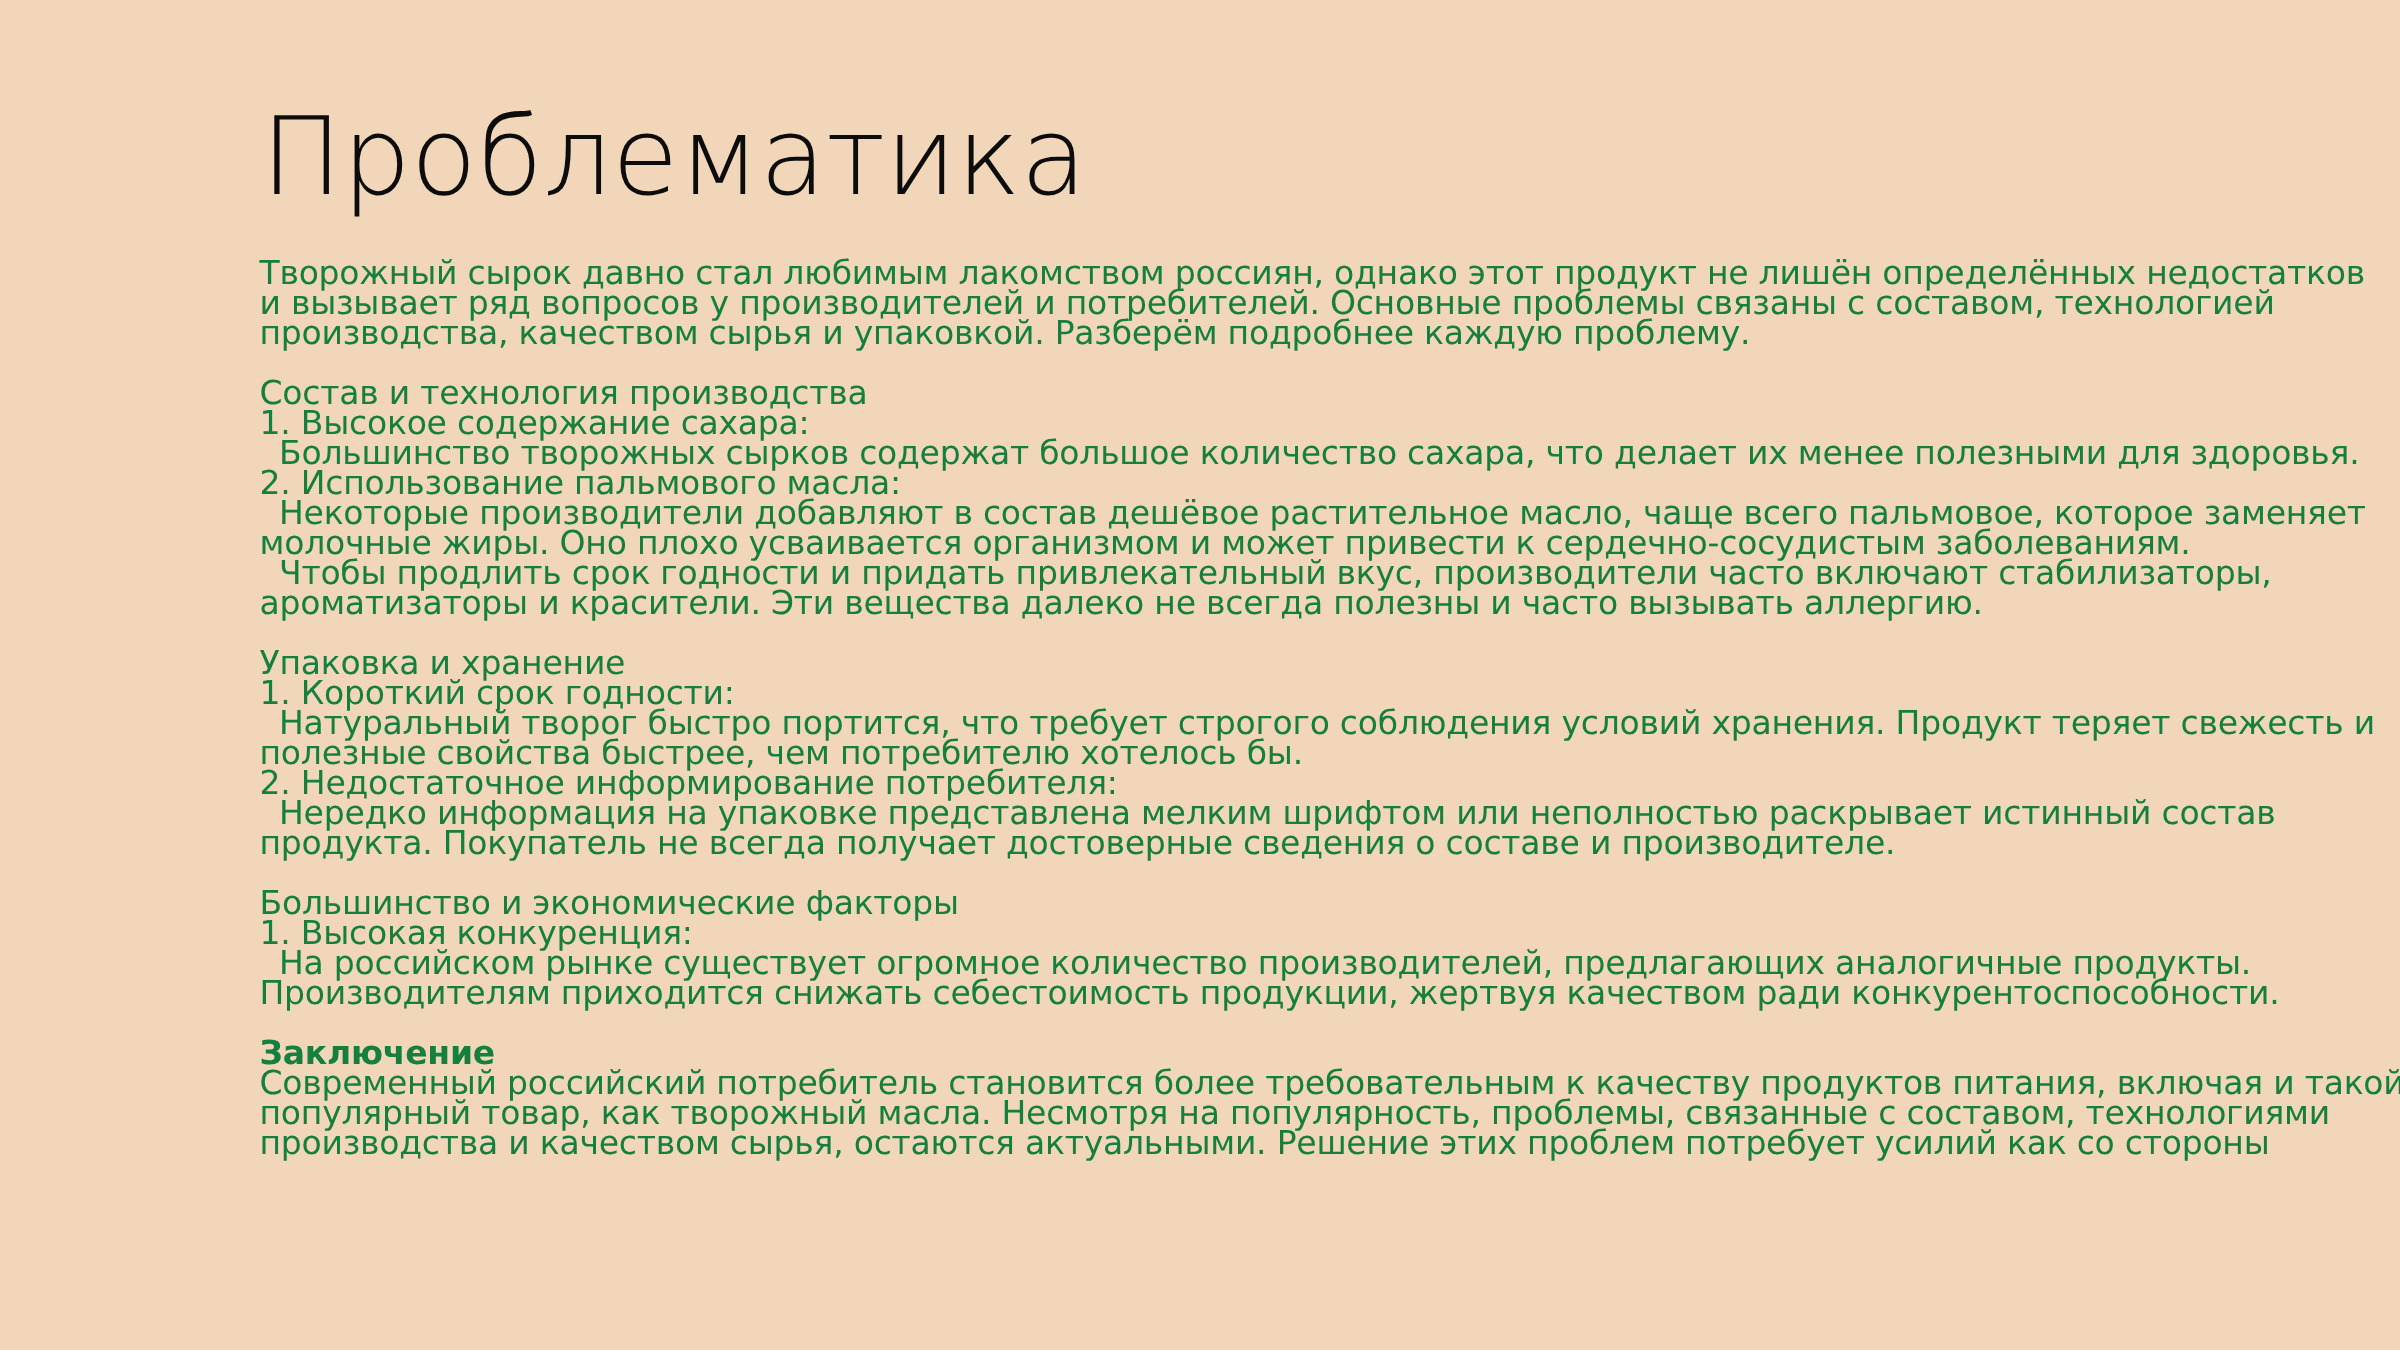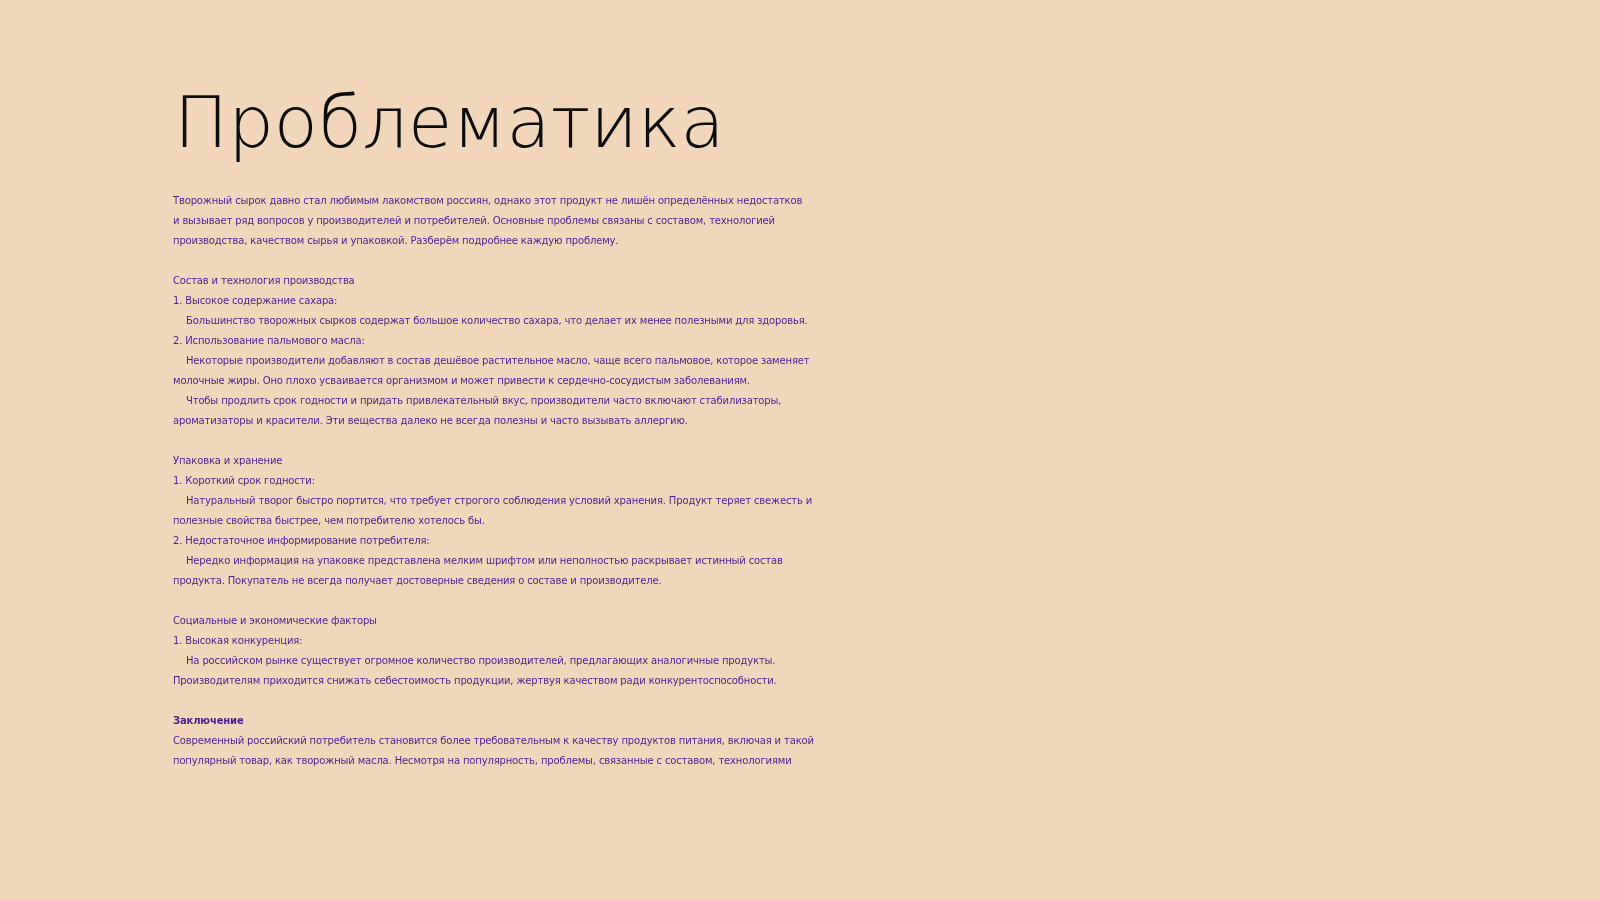--- a/index.html
+++ b/index.html
@@ -11,44 +11,44 @@
       height: 900px;
       background: #f2d6ba;
       overflow: hidden;
       position: relative;
       font-family: "DejaVu Sans", "Liberation Sans", sans-serif;
       color: #141414;
     }
     .slide {
       position: absolute;
       left: 0; top: 0;
-      width: 1600px; height: 632px; margin-top: 18px;
+      width: 1600px; height: 632px;
     }
     .title {
       position: absolute;
       left: 174px;
       top: 60px;
       margin: 0;
       font-family: "DejaVu Sans", sans-serif;
       font-weight: 300;
       font-size: 72px;
       line-height: 88px;
       letter-spacing: 0px;
       color: #0c0c0c;
       white-space: nowrap;
       transform: scaleX(1.0);
     }
     .body-text {
       position: absolute;
       left: 173px;
       top: 173px;
       width: 1080px;
-      font-size: 10px;
+      font-size: 22px;
       line-height: 20px;
-      color: #4c1d95;
+      color: #15803d;
       letter-spacing: -0.15px;
     }
     .line {
       display: block;
       white-space: nowrap;
       height: 20px;
     }
     .blank {
       display: block;
       height: 20px;
@@ -92,26 +92,27 @@
       <span class="line">1. Короткий срок годности:</span>
       <span class="line indent">Натуральный творог быстро портится, что требует строгого соблюдения условий хранения. Продукт теряет свежесть и</span>
       <span class="line">полезные свойства быстрее, чем потребителю хотелось бы.</span>
       <span class="line">2. Недостаточное информирование потребителя:</span>
       <span class="line indent">Нередко информация на упаковке представлена мелким шрифтом или неполностью раскрывает истинный состав</span>
       <span class="line">продукта. Покупатель не всегда получает достоверные сведения о составе и производителе.</span>
     </div>
     <span class="blank"></span>
 
     <div>
-      <span class="line">Социальные и экономические факторы</span>
+      <span class="line">Большинство и экономические факторы</span>
       <span class="line">1. Высокая конкуренция:</span>
       <span class="line indent">На российском рынке существует огромное количество производителей, предлагающих аналогичные продукты.</span>
       <span class="line">Производителям приходится снижать себестоимость продукции, жертвуя качеством ради конкурентоспособности.</span>
     </div>
     <span class="blank"></span>
 
     <div>
       <span class="line bold">Заключение</span>
       <span class="line">Современный российский потребитель становится более требовательным к качеству продуктов питания, включая и такой</span>
       <span class="line">популярный товар, как творожный масла. Несмотря на популярность, проблемы, связанные с составом, технологиями</span>
+      <span class="line">производства и качеством сырья, остаются актуальными. Решение этих проблем потребует усилий как со стороны</span>
     </div>
   </div>
 </div>
 
 </body></html>

